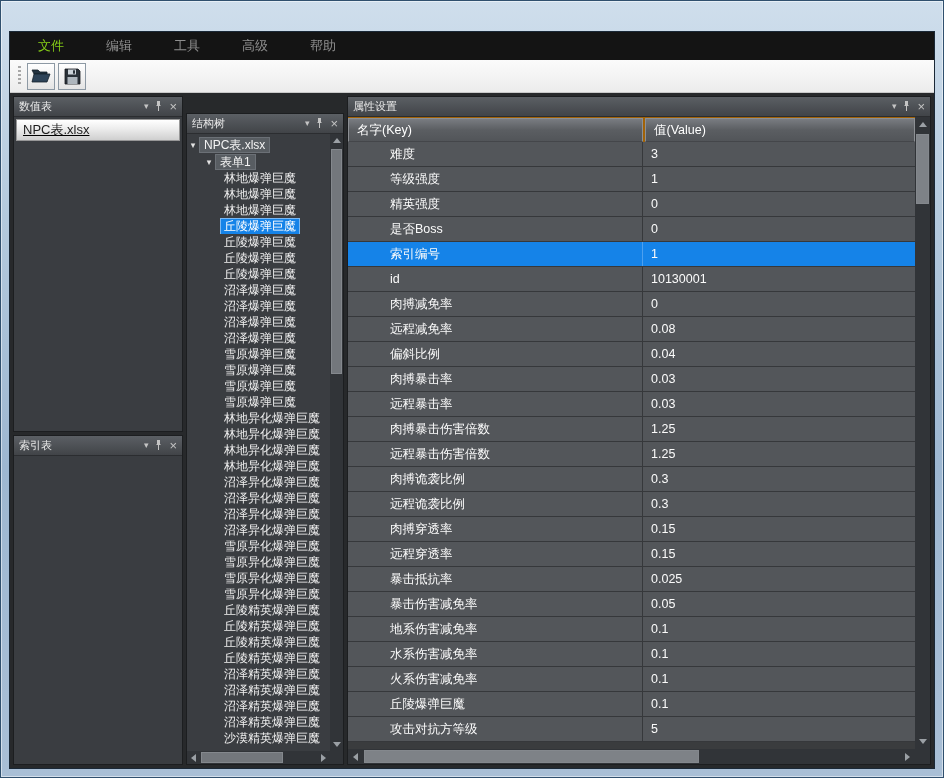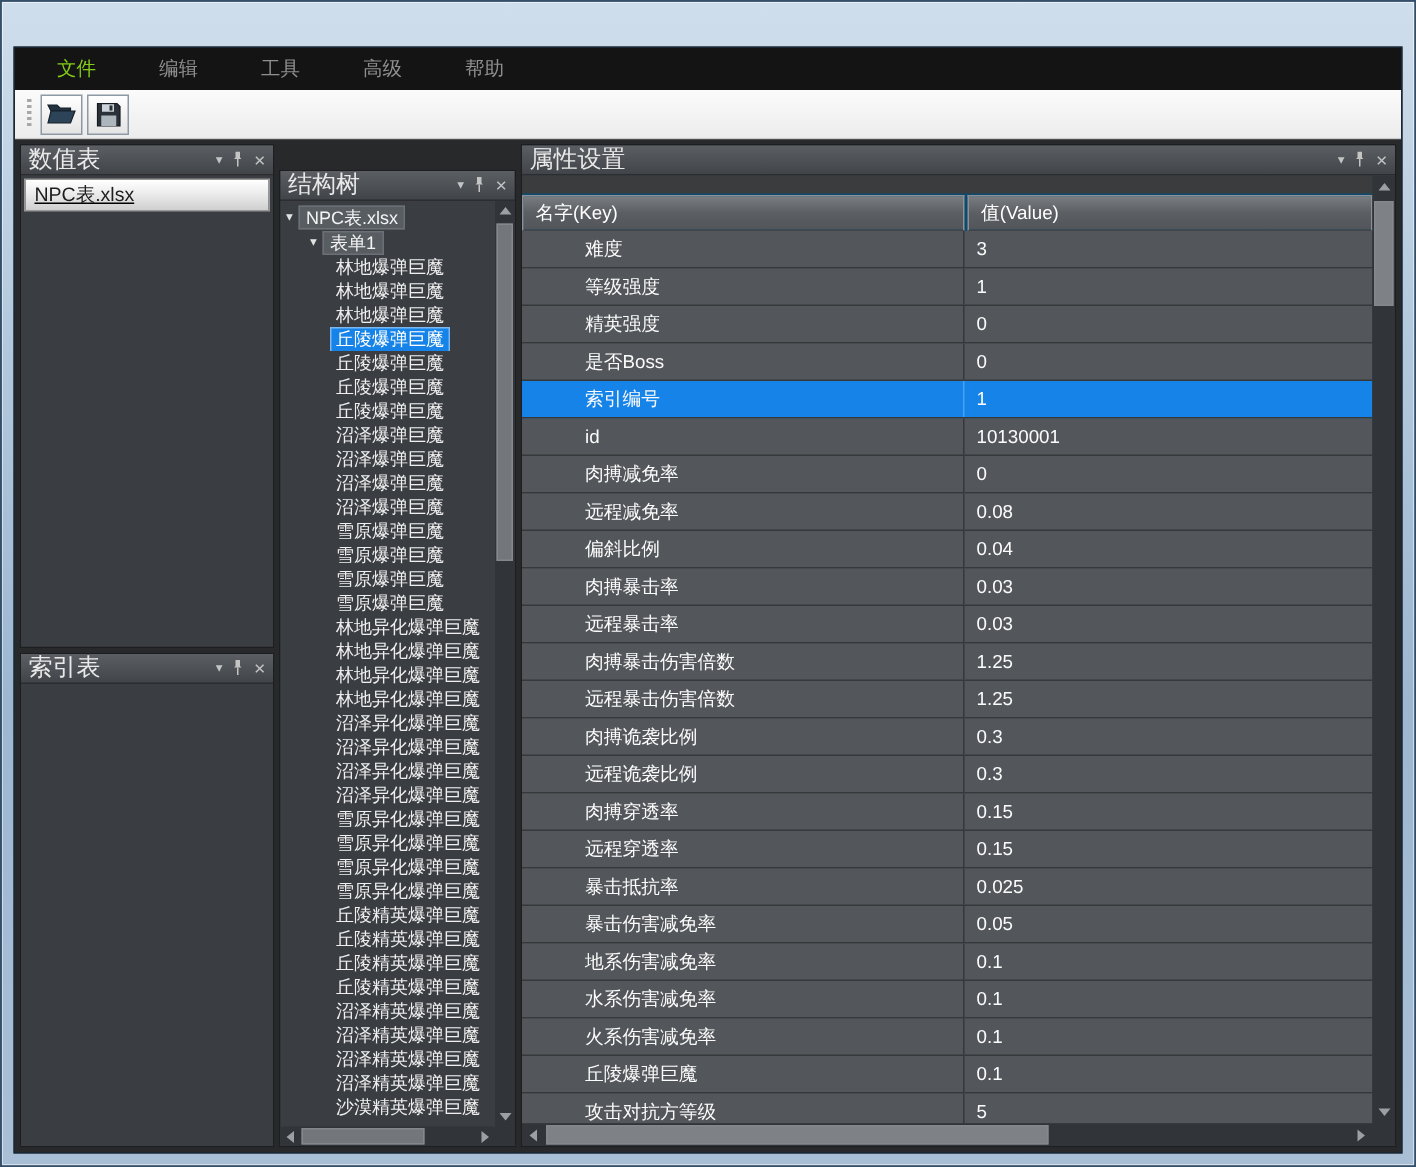--- a/index.html
+++ b/index.html
@@ -45,21 +45,21 @@
   
   .workspace { flex:1; min-height:0; display:flex; padding:3px; gap:3px; background:#27292b; }
   .col-left { width:170px; flex-shrink:0; display:flex; flex-direction:column; gap:3px; }
   .col-mid  { width:158px; flex-shrink:0; display:flex;margin-top:17px; }
   .col-right { flex:1; min-width:0; display:flex; }
 
   .panel { flex:1; min-height:0; display:flex; flex-direction:column; border:1px solid #1c1e20; background:#3c3f43; }
   .panel.fixed { flex:none; height:336px; }
   .panel-header { height:20px; flex-shrink:0; display:flex; align-items:center; padding:0 5px;
     background:linear-gradient(#5b5f64,#414448); border-bottom:1px solid #2b2d30; }
-  .panel-title { font-size:16px; color:#e9e9e9; }
+  .panel-title { font-size:11px; color:#e9e9e9; }
   .ph-icons { margin-left:auto; display:flex; align-items:center; gap:6px; }
   .ph-chevron { font-size:9px; color:#c4c4c4; line-height:1; }
   .ph-close { font-size:13px; color:#c4c4c4; line-height:1; }
   .panel-body { flex:1; min-height:0; position:relative; overflow:hidden; background:#3a3d41;text-decoration:underline; }
 
   
   .vt-item { margin:2px; height:22px; line-height:20px; padding-left:6px; font-size:13px; color:#1d1d1d;
     border:1px solid #979797; background:linear-gradient(#ffffff,#ececec 45%,#cfcfcf); }
 
   
@@ -89,21 +89,21 @@
   .tree-vscroll .a-up { top:0; } .tree-vscroll .a-down { bottom:0; }
   .tree-vscroll .sb-thumb { left:1px; right:1px; top:15px; height:225px; }
   .tree-hscroll { left:0; right:13px; bottom:0; height:13px; }
   .tree-hscroll .sb-arrow { width:13px; height:13px; top:0; }
   .tree-hscroll .a-left { left:0; } .tree-hscroll .a-right { right:0; }
   .tree-hscroll .sb-thumb { top:1px; bottom:1px; left:14px; width:82px; }
   .tree-corner { right:0; bottom:0; width:13px; height:13px; }
 
   
   .prop-area { position:absolute; top:0; left:0; right:15px; bottom:15px; overflow:hidden; display:flex; flex-direction:column; background:#3a3c3e; }
-  .prop-head { display:flex; height:25px; flex-shrink:0; gap:2px; background:#0c4a6e; padding-top:1px;margin-top:12px; }
+  .prop-head { display:flex; height:25px; flex-shrink:0; gap:2px; background:#a16207; padding-top:1px; }
   .prop-head-cell { background:linear-gradient(#797c81,#5b5e62 50%,#525559); color:#fff; font-size:12.5px;
     line-height:23px; padding:0 8px; border:1px solid #8d9094; border-bottom-color:#44464a;
     overflow:hidden; white-space:nowrap; }
   .prop-head-cell.key { width:295px; flex-shrink:0; }
   .prop-head-cell.val { flex:1; }
   .prop-rows { flex:1; min-height:0; overflow:hidden; }
   .prop-row { display:flex; height:25px; background:#53565a; border-bottom:1px solid #36383b; }
   .prop-cell { font-size:12.5px; color:#fbfbfb; line-height:24px; padding:0 8px; overflow:hidden; white-space:nowrap; }
   .prop-cell.key { width:295px; flex-shrink:0; border-right:1px solid #36383b;padding-left:42px; }
   .prop-cell.val { flex:1; }

